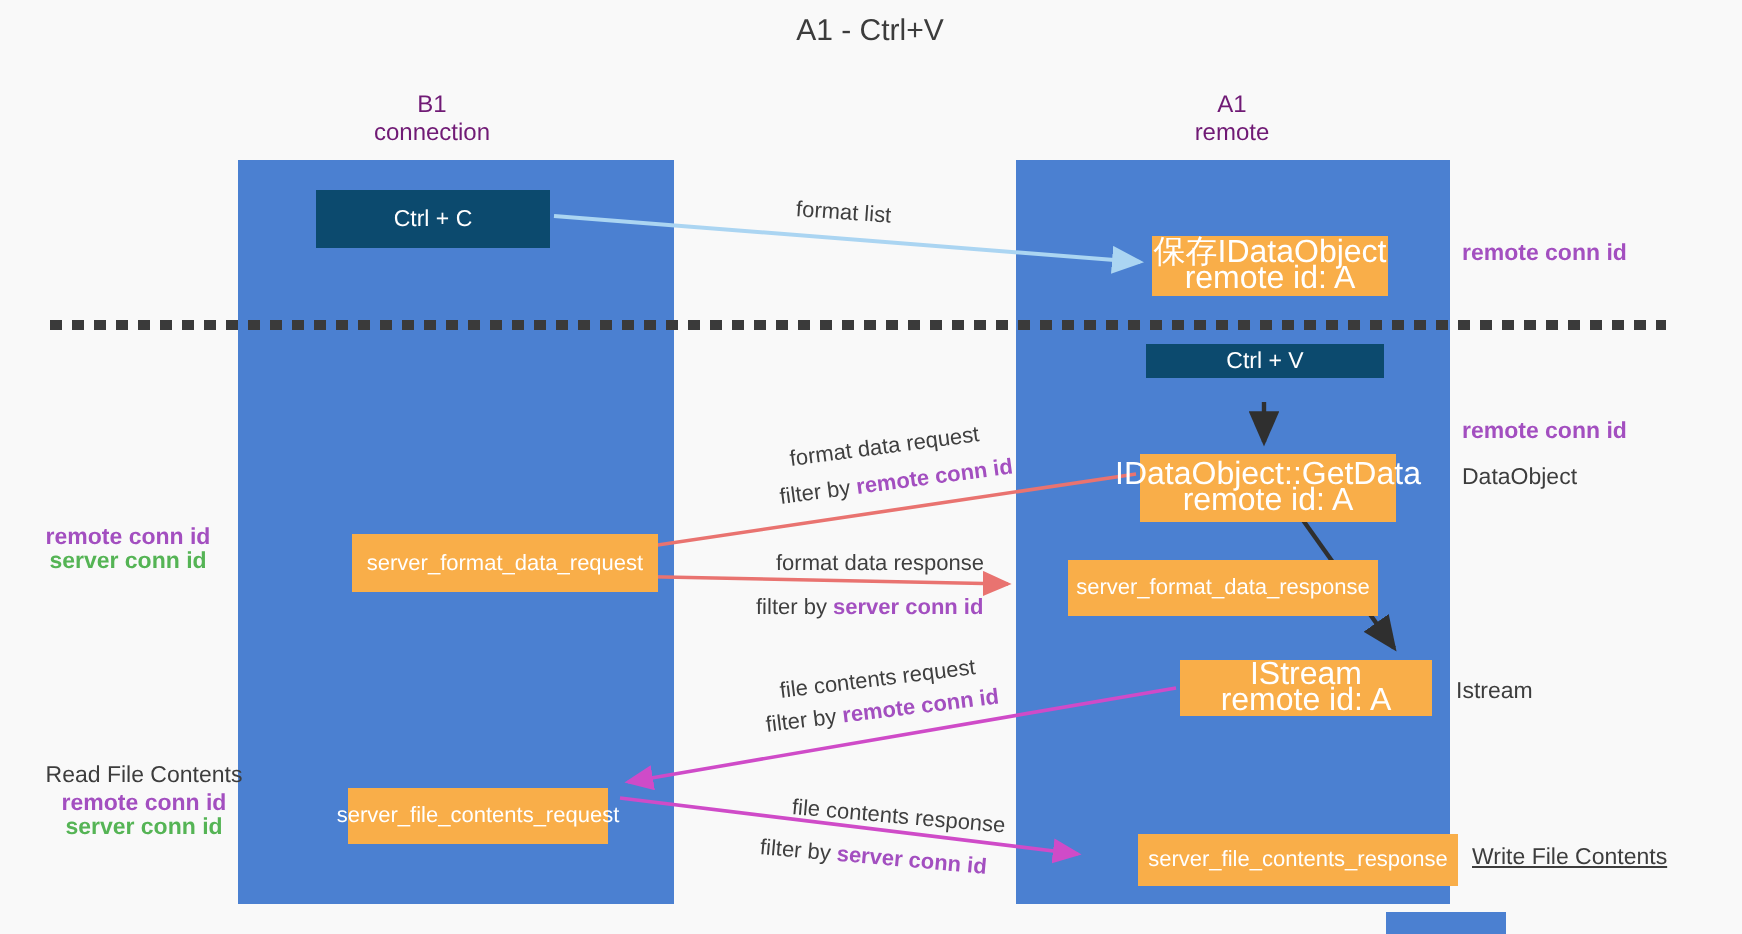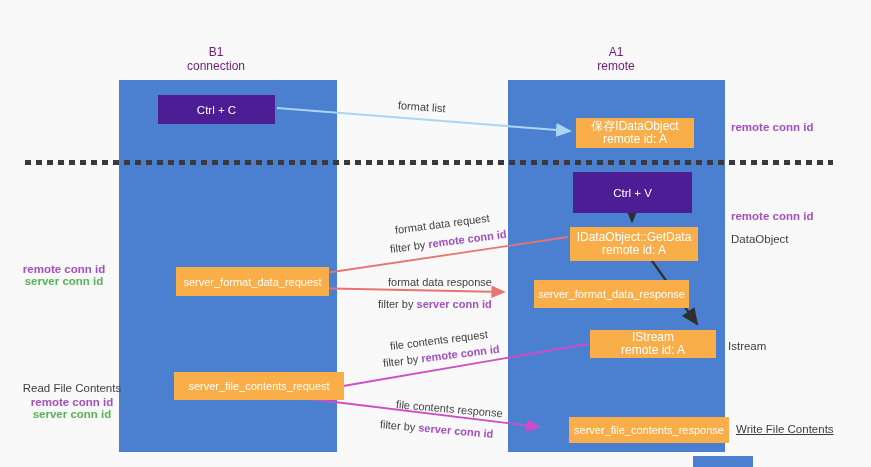--- a/index.html
+++ b/index.html
@@ -4,40 +4,41 @@
 <style>
   html,body{margin:0;padding:0;background:#f9f9f9;}
   .canvas{position:relative;width:871px;height:467px;background:#f9f9f9;overflow:hidden;
           font-family:"Liberation Sans","DejaVu Sans",sans-serif;color:#3d3d3d;}
   .abs{position:absolute;}
   .title{left:300px;top:6px;width:270px;text-align:center;font-size:15px;line-height:19px;color:#3c3c3c;}
   .col-header{width:120px;text-align:center;font-size:12px;line-height:14px;color:#701a75;}
   .lifeline{background:#4b80d1;}
   .node{display:flex;flex-direction:column;align-items:center;justify-content:center;
         color:#fff;text-align:center;}
-  .green{background:#4c1d95;font-size:11.5px;align-items:center;}
+  .green{background:#0c4a6e;font-size:11.5px;align-items:center;}
   .orange{background:#f9ae49;}
   .one-line{font-size:11px;margin-left:24px;}
-  .two-line{font-size:12px;line-height:13px;}
+  .two-line{font-size:16px;line-height:13px;}
   .dashed{left:25px;top:160px;width:808px;height:5px;
           background:repeating-linear-gradient(90deg,#3a3a3a 0 6px,transparent 6px 11px);}
   .alabel{font-size:11px;color:#3f3f3f;white-space:nowrap;transform-origin:left center;}
   .purple{color:#a34fc0;font-weight:bold;}
   .greenlbl{color:#55b455;font-weight:bold;}
   .side{font-size:11.5px;white-space:nowrap;}
   .side-bold{font-weight:bold;}
   svg.arrows{position:absolute;left:0;top:0;width:871px;height:467px;pointer-events:none;}
   .frag{background:#4b80d1;}
 </style>
 </head>
 <body>
 
 <div class="canvas">
 
   <div class="abs title">
+    <div>A1 - Ctrl+V</div>
   </div>
 
   <div class="abs col-header" style="left:156px;top:45px;">
     <div>B1</div>
     <div>connection</div>
   </div>
   <div class="abs col-header" style="left:556px;top:45px;">
     <div>A1</div>
     <div>remote</div>
   </div>
@@ -72,38 +73,38 @@
 
   <div class="abs dashed"></div>
 
   <div class="abs node green" style="left:158px;top:95px;width:117px;height:29px;">
     <span>Ctrl + C</span>
   </div>
   <div class="abs node orange two-line" style="left:576px;top:118px;width:118px;height:30px;">
     <span>保存IDataObject</span>
     <span>remote id: A</span>
   </div>
-  <div class="abs node green" style="left:573px;top:172px;width:119px;height:41px;">
+  <div class="abs node green" style="left:573px;top:172px;width:119px;height:17px;">
     <span>Ctrl + V</span>
   </div>
   <div class="abs node orange two-line" style="left:570px;top:227px;width:128px;height:34px;">
     <span>IDataObject::GetData</span>
     <span>remote id: A</span>
   </div>
   <div class="abs node orange one-line" style="left:152px;top:267px;width:153px;height:29px;">
     <span>server_format_data_request</span>
   </div>
   <div class="abs node orange one-line" style="left:510px;top:280px;width:155px;height:28px;">
     <span>server_format_data_response</span>
   </div>
   <div class="abs node orange two-line" style="left:590px;top:330px;width:126px;height:28px;">
     <span>IStream</span>
     <span>remote id: A</span>
   </div>
-  <div class="abs node orange one-line" style="left:150px;top:372px;width:170px;height:28px;">
+  <div class="abs node orange one-line" style="left:150px;top:394px;width:130px;height:28px;">
     <span>server_file_contents_request</span>
   </div>
   <div class="abs node orange one-line" style="left:545px;top:417px;width:160px;height:26px;">
     <span>server_file_contents_response</span>
   </div>
 
   <div class="abs alabel" style="left:398px;top:99px;transform:rotate(4deg);">format list</div>
 
   <div class="abs alabel" style="left:395px;top:224px;transform:rotate(-7.5deg);">format data request</div>
   <div class="abs alabel" style="left:390px;top:243px;transform:rotate(-7.5deg);">

